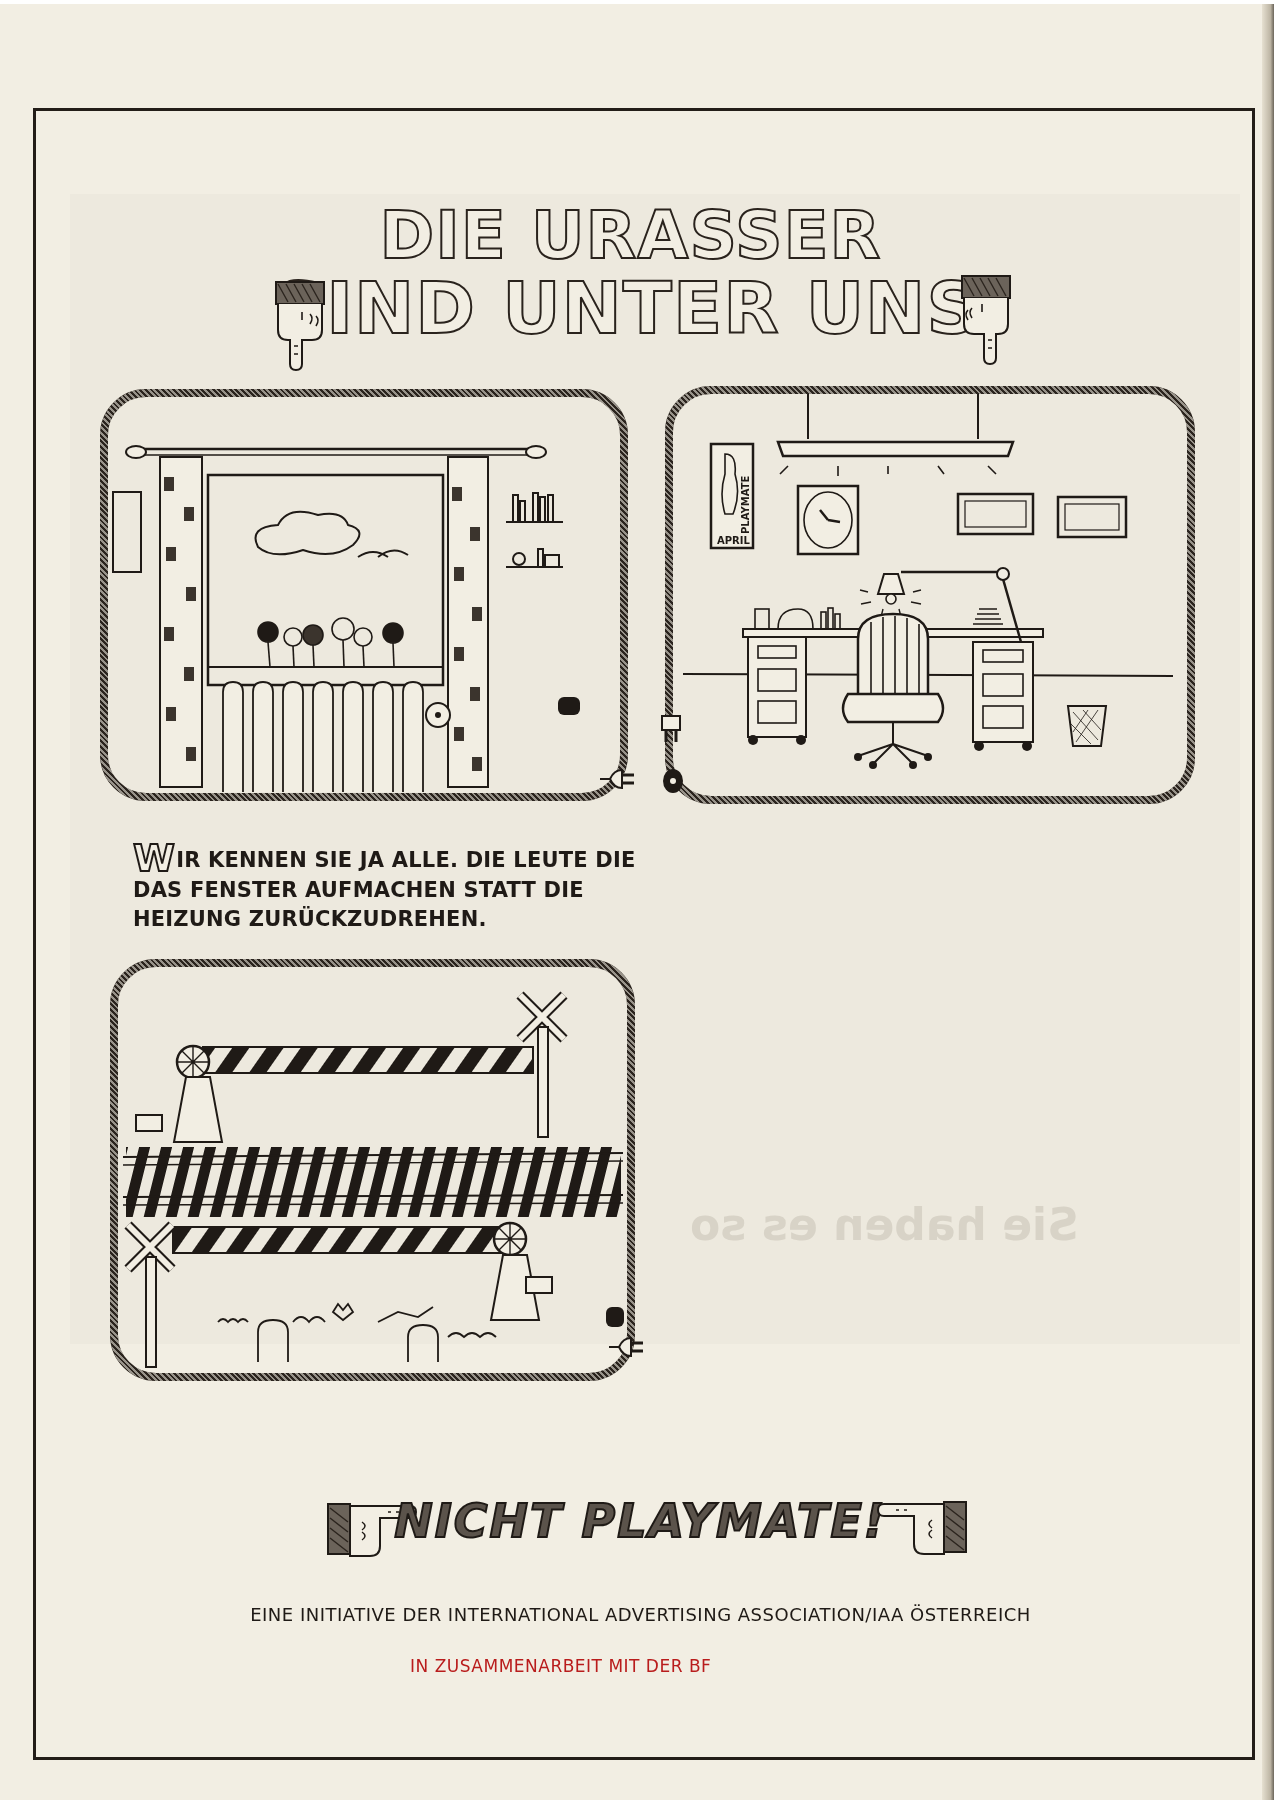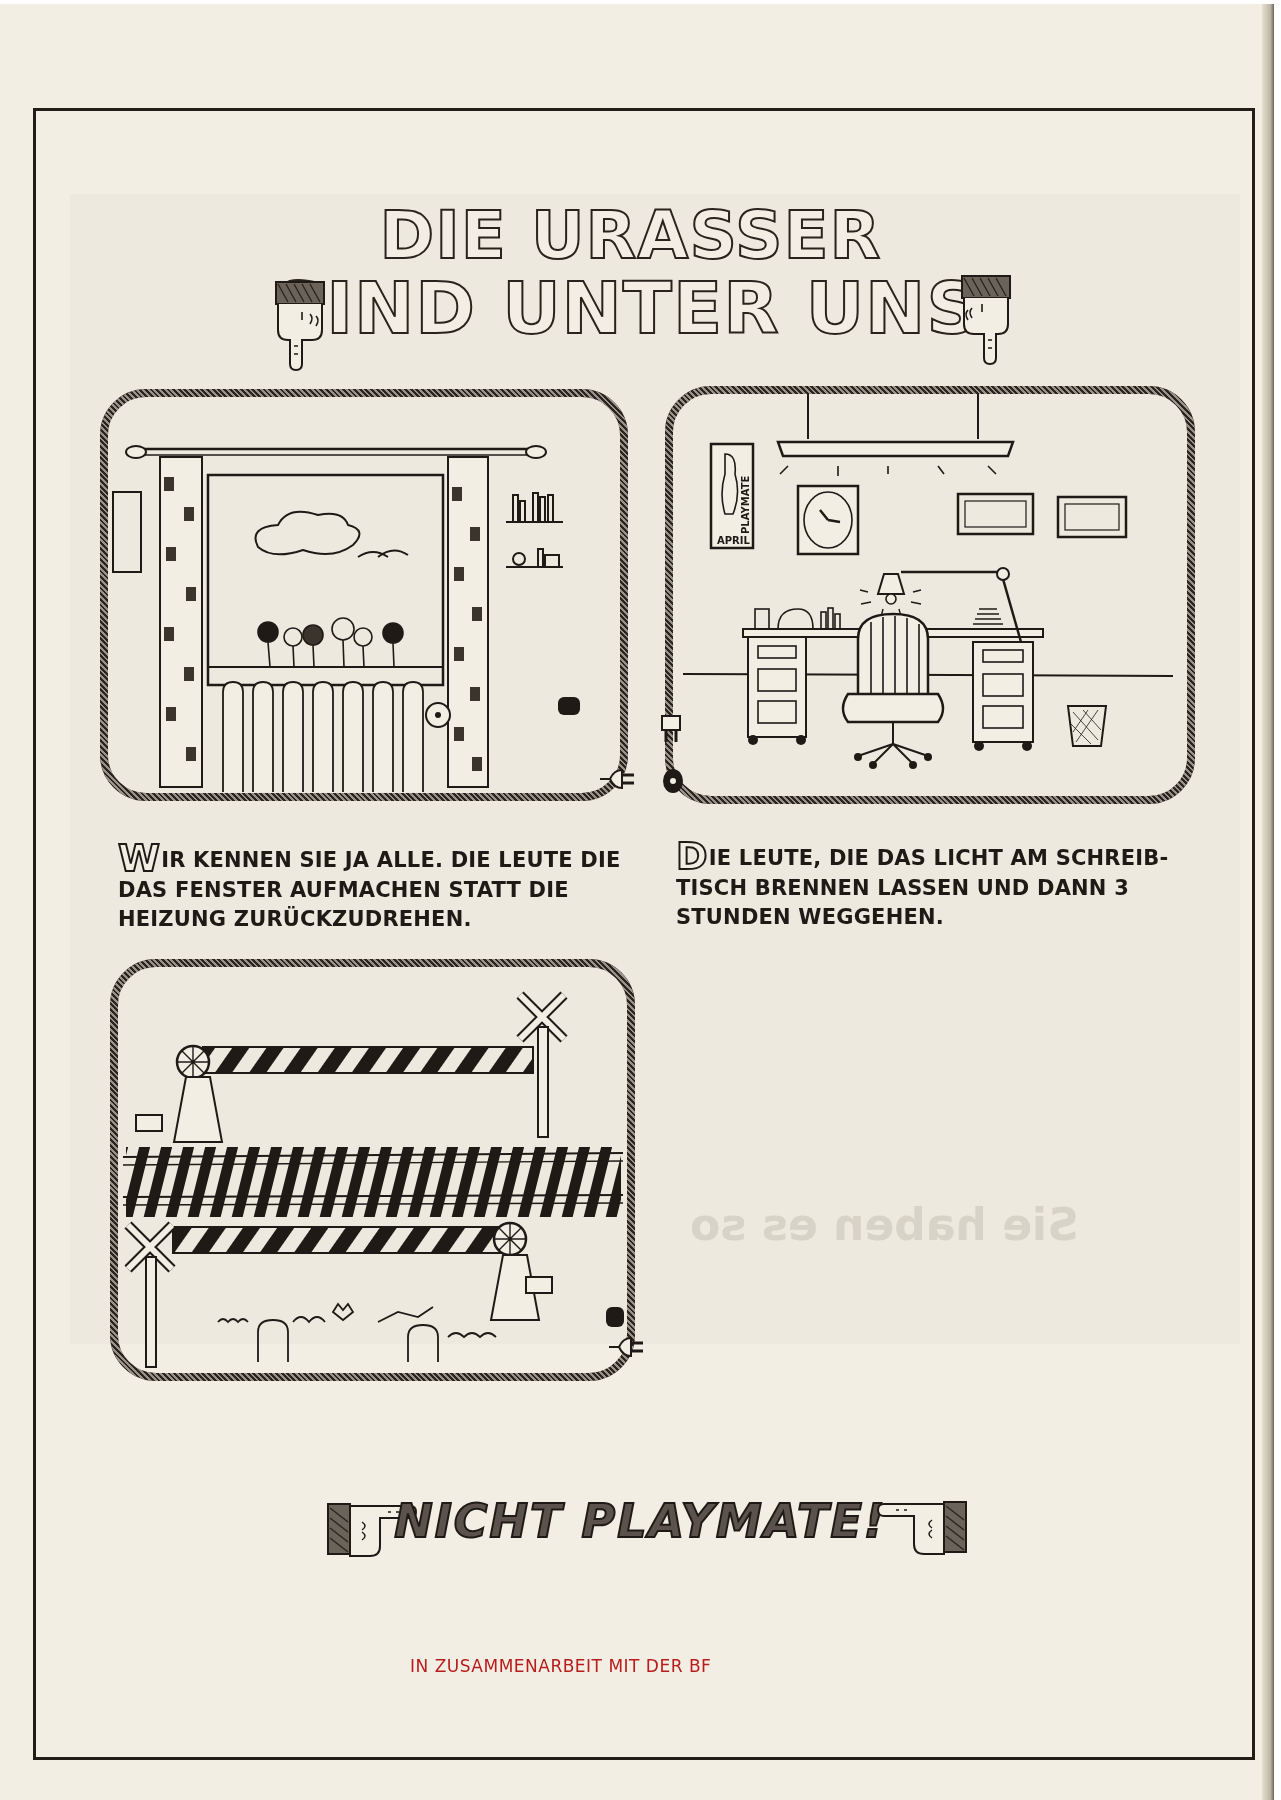--- a/index.html
+++ b/index.html
@@ -13,21 +13,21 @@
     -webkit-text-stroke:2px #2a231d;letter-spacing:1px;}
   .title.l1{top:193px;font-size:66px;left:-10px;}
   .title.l2{top:262px;font-size:72px;left:0;}
   .hand{position:absolute;}
   .panel{position:absolute;border:8px solid #2b241e;border-radius:46px;box-sizing:border-box;
     background:repeating-linear-gradient(0deg,transparent 0 0,transparent 0 0);}
   .panel::before{content:"";position:absolute;inset:-8px;border-radius:46px;
     background:repeating-linear-gradient(45deg,rgba(242,238,227,.55) 0 2px,transparent 2px 4px);
     -webkit-mask:linear-gradient(#000 0 0) content-box,linear-gradient(#000 0 0);-webkit-mask-composite:xor;mask-composite:exclude;padding:8px;pointer-events:none;}
   .panel svg{position:absolute;left:0;top:0;width:100%;height:100%;}
-  .caption{position:absolute;font-family:"DejaVu Sans",sans-serif;font-weight:bold;font-size:21px;line-height:29px;color:#1f1a16;letter-spacing:.2px;}
+  .caption{position:absolute;font-family:"DejaVu Sans",sans-serif;font-weight:bold;font-size:21px;line-height:29px;color:#1f1a16;letter-spacing:.2px;margin-left:15px;}
   .initial{display:inline-block;font-size:38px;line-height:36px;color:#f2eee3;-webkit-text-stroke:2px #1f1a16;vertical-align:-4px;margin-right:1px;}
   .caption .rest{text-transform:uppercase;}
   .closing{position:absolute;left:112px;top:1418px;font-family:"DejaVu Sans",sans-serif;font-size:22px;color:#1f1a16;white-space:nowrap;letter-spacing:.3px;}
   .closing .initial{font-size:46px;line-height:40px;vertical-align:-6px;}
   .slogan{position:absolute;left:0;width:1281px;text-align:center;top:1490px;font-family:"DejaVu Sans",sans-serif;font-weight:bold;font-style:italic;font-size:46px;
     color:#5b534b;-webkit-text-stroke:2px #1f1a16;letter-spacing:2px;}
   .subslogan{position:absolute;left:0;width:1281px;text-align:center;top:1548px;font-family:"DejaVu Sans",sans-serif;font-size:20px;color:#1f1a16;letter-spacing:.5px;}
   .initiative{position:absolute;left:0;width:1281px;text-align:center;top:1600px;font-family:"DejaVu Sans",sans-serif;font-size:18px;color:#1f1a16;letter-spacing:.5px;}
   .partner{position:absolute;left:410px;top:1652px;font-family:"DejaVu Sans",sans-serif;font-size:17px;color:#b91c1c;letter-spacing:.5px;}
   .small-text{font-family:"DejaVu Sans",sans-serif;font-size:10px;fill:#1f1a16;font-weight:bold;}
@@ -225,23 +225,20 @@
     <line x1="18" y1="18" x2="18" y2="30" stroke="#1f1a16" stroke-width="3"></line>
   </svg>
   <svg class="hand" style="left:660px;top:762px;" width="30" height="30" viewBox="0 0 30 30">
     <ellipse cx="13" cy="15" rx="10" ry="12" fill="#1f1a16"></ellipse>
     <circle cx="13" cy="15" r="3" fill="#f2eee3"></circle>
   </svg>
 
   <div class="caption" style="left:118px;top:836px;width:520px;">
     <span class="initial">W</span><span class="rest">ir kennen sie ja alle. Die Leute die das Fenster aufmachen statt die Heizung zurückzudrehen.</span>
   </div>
-  <div class="caption" style="left:676px;top:834px;width:510px;">
-    <span class="initial">D</span><span class="rest">ie Leute, die das Licht am Schreib- tisch brennen lassen und dann 3 Stunden weggehen.</span>
-  </div>
 
   <div class="panel" style="left:110px;top:955px;width:525px;height:422px;">
     <svg viewBox="0 0 509 406" preserveAspectRatio="none">
       <defs>
         <pattern id="stripes" width="28" height="28" patternUnits="userSpaceOnUse" patternTransform="rotate(35)">
           <rect width="14" height="28" fill="#1f1a16"></rect>
         </pattern>
         <pattern id="ties" width="22" height="60" patternUnits="userSpaceOnUse" patternTransform="skewX(-14)">
           <rect width="11" height="60" fill="#1f1a16"></rect>
         </pattern>
@@ -305,16 +302,17 @@
     <path d="M36 24 q6 4 0 8 M36 34 q6 4 0 8 M62 14 h3 M70 14 h3" stroke="#1f1a16" stroke-width="1.5" fill="none"></path>
   </svg>
   <div class="slogan">NICHT PLAYMATE!</div>
   <svg class="hand" style="left:876px;top:1492px;" width="92" height="60" viewBox="0 0 92 60">
     <rect x="68" y="6" width="22" height="50" fill="#6b635a" stroke="#1f1a16" stroke-width="2"></rect>
     <path d="M70 10 l18 14 M70 20 l18 14 M70 30 l18 14 M70 40 l18 14" stroke="#2b241e" stroke-width="1.4"></path>
     <path d="M68 8 h-60 q-6 0 -6 6 q0 6 6 6 h30 v28 q0 10 10 10 h20z" fill="#f2eee3" stroke="#1f1a16" stroke-width="2"></path>
     <path d="M56 24 q-6 4 0 8 M56 34 q-6 4 0 8 M28 14 h3 M20 14 h3" stroke="#1f1a16" stroke-width="1.5" fill="none"></path>
   </svg>
 
+  <div class="initiative">EINE INITIATIVE DER INTERNATIONAL ADVERTISING ASSOCIATION/IAA ÖSTERREICH</div>
   <div class="partner">IN ZUSAMMENARBEIT MIT DER BF</div>
 
   <div class="page-edge"></div>
 </div>
 
 </body></html>

